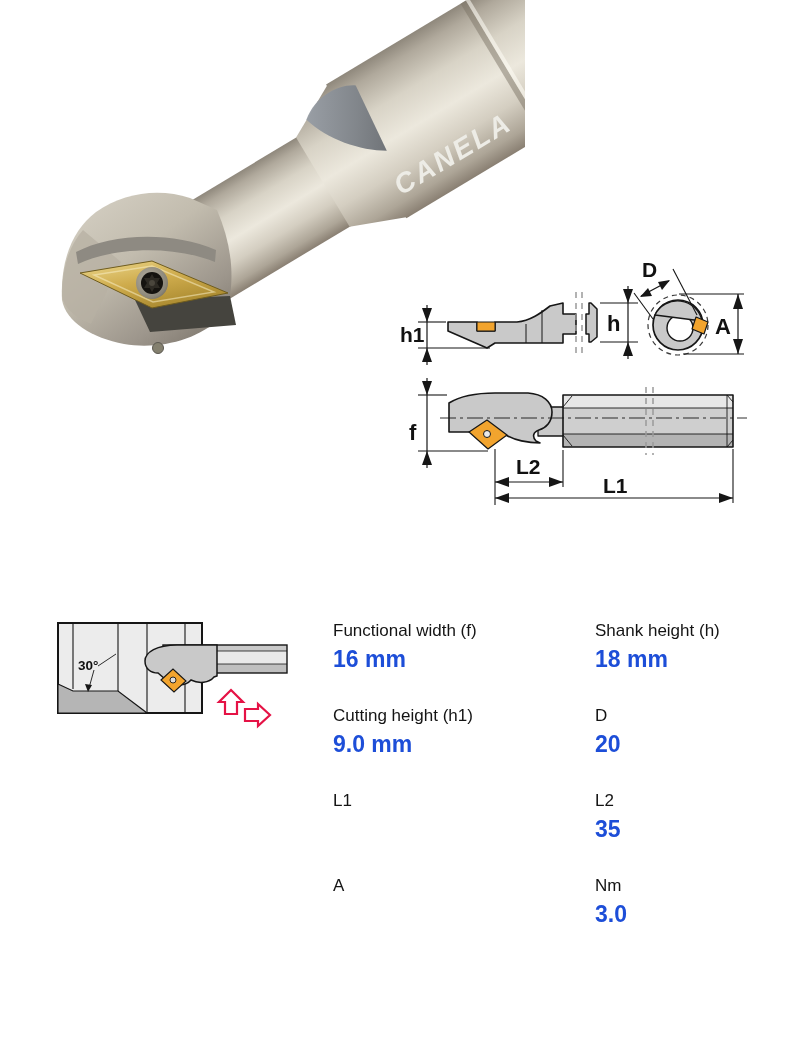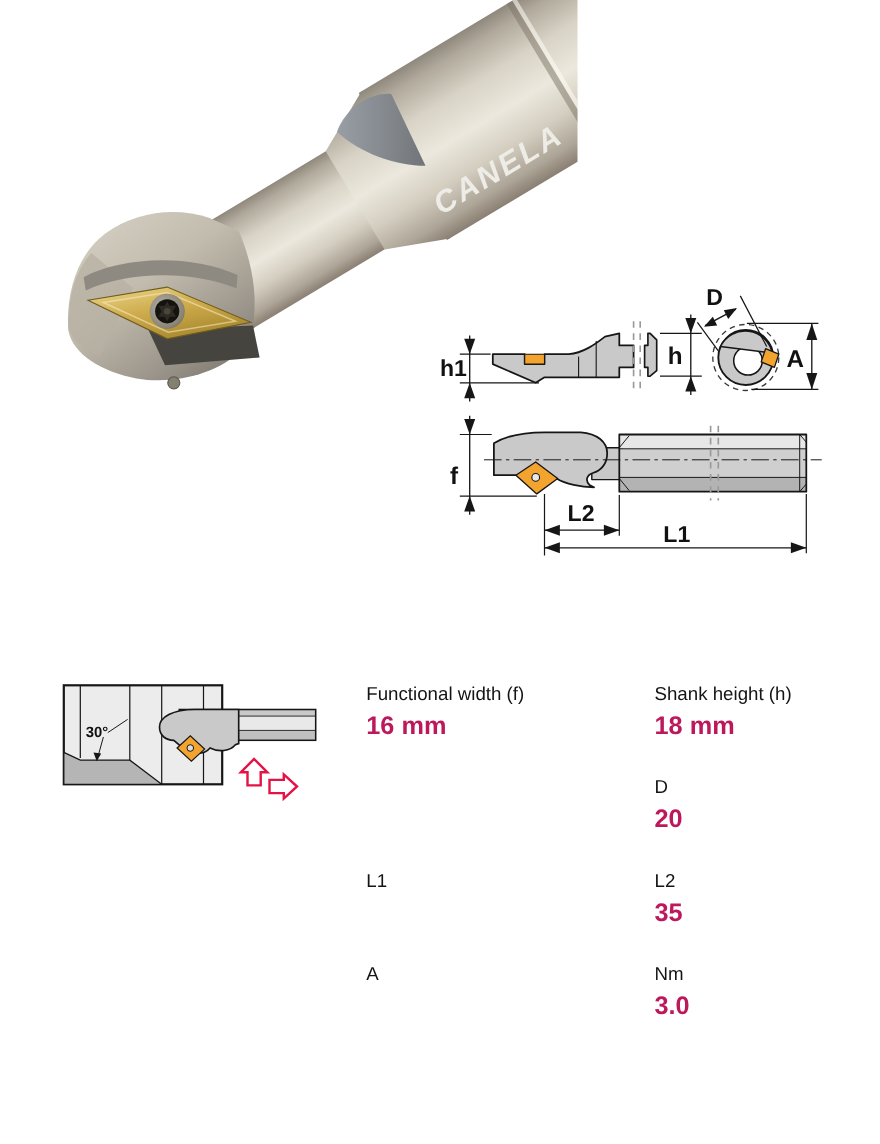--- a/index.html
+++ b/index.html
@@ -8,21 +8,21 @@
   svg{position:absolute;overflow:hidden;}
   .photo{left:25px;top:0;}
   .diagrams{left:400px;top:250px;}
   .schematic{left:45px;top:600px;}
   .specs{position:absolute;left:0;top:0;width:800px;height:788px;}
   .spec-row{position:absolute;left:0;width:800px;}
   .spec-cell{position:absolute;top:0;width:250px;}
   .cell-1{left:333px;}
   .cell-2{left:595px;}
   .spec-label{font-size:17px;line-height:20px;font-weight:400;color:#141414;}
-  .spec-value{font-size:23px;line-height:24px;font-weight:700;color:#be185d;margin-top:6px;}
+  .spec-value{font-size:23px;line-height:24px;font-weight:700;color:#1d4ed8;margin-top:6px;}
   .dim-text{font-family:"Liberation Sans", sans-serif;font-weight:700;fill:#111;}
   .brand{font-family:"Liberation Sans", sans-serif;font-weight:700;font-style:italic;
          fill:#edece6;letter-spacing:2.5px;}
 </style>
 </head>
 <body>
 
 <div class="page">
 
   <svg class="photo" width="500" height="365" viewBox="0 0 500 365">
@@ -217,20 +217,22 @@
         <div class="spec-value">16 mm</div>
       </div>
       <div class="spec-cell cell-2">
         <div class="spec-label">Shank height (h)</div>
         <div class="spec-value">18 mm</div>
       </div>
     </div>
 
     <div class="spec-row" style="top:706px">
       <div class="spec-cell cell-1">
+        <div class="spec-label">Cutting height (h1)</div>
+        <div class="spec-value">9.0 mm</div>
       </div>
       <div class="spec-cell cell-2">
         <div class="spec-label">D</div>
         <div class="spec-value">20</div>
       </div>
     </div>
 
     <div class="spec-row" style="top:791px">
       <div class="spec-cell cell-1">
         <div class="spec-label">L1</div>

